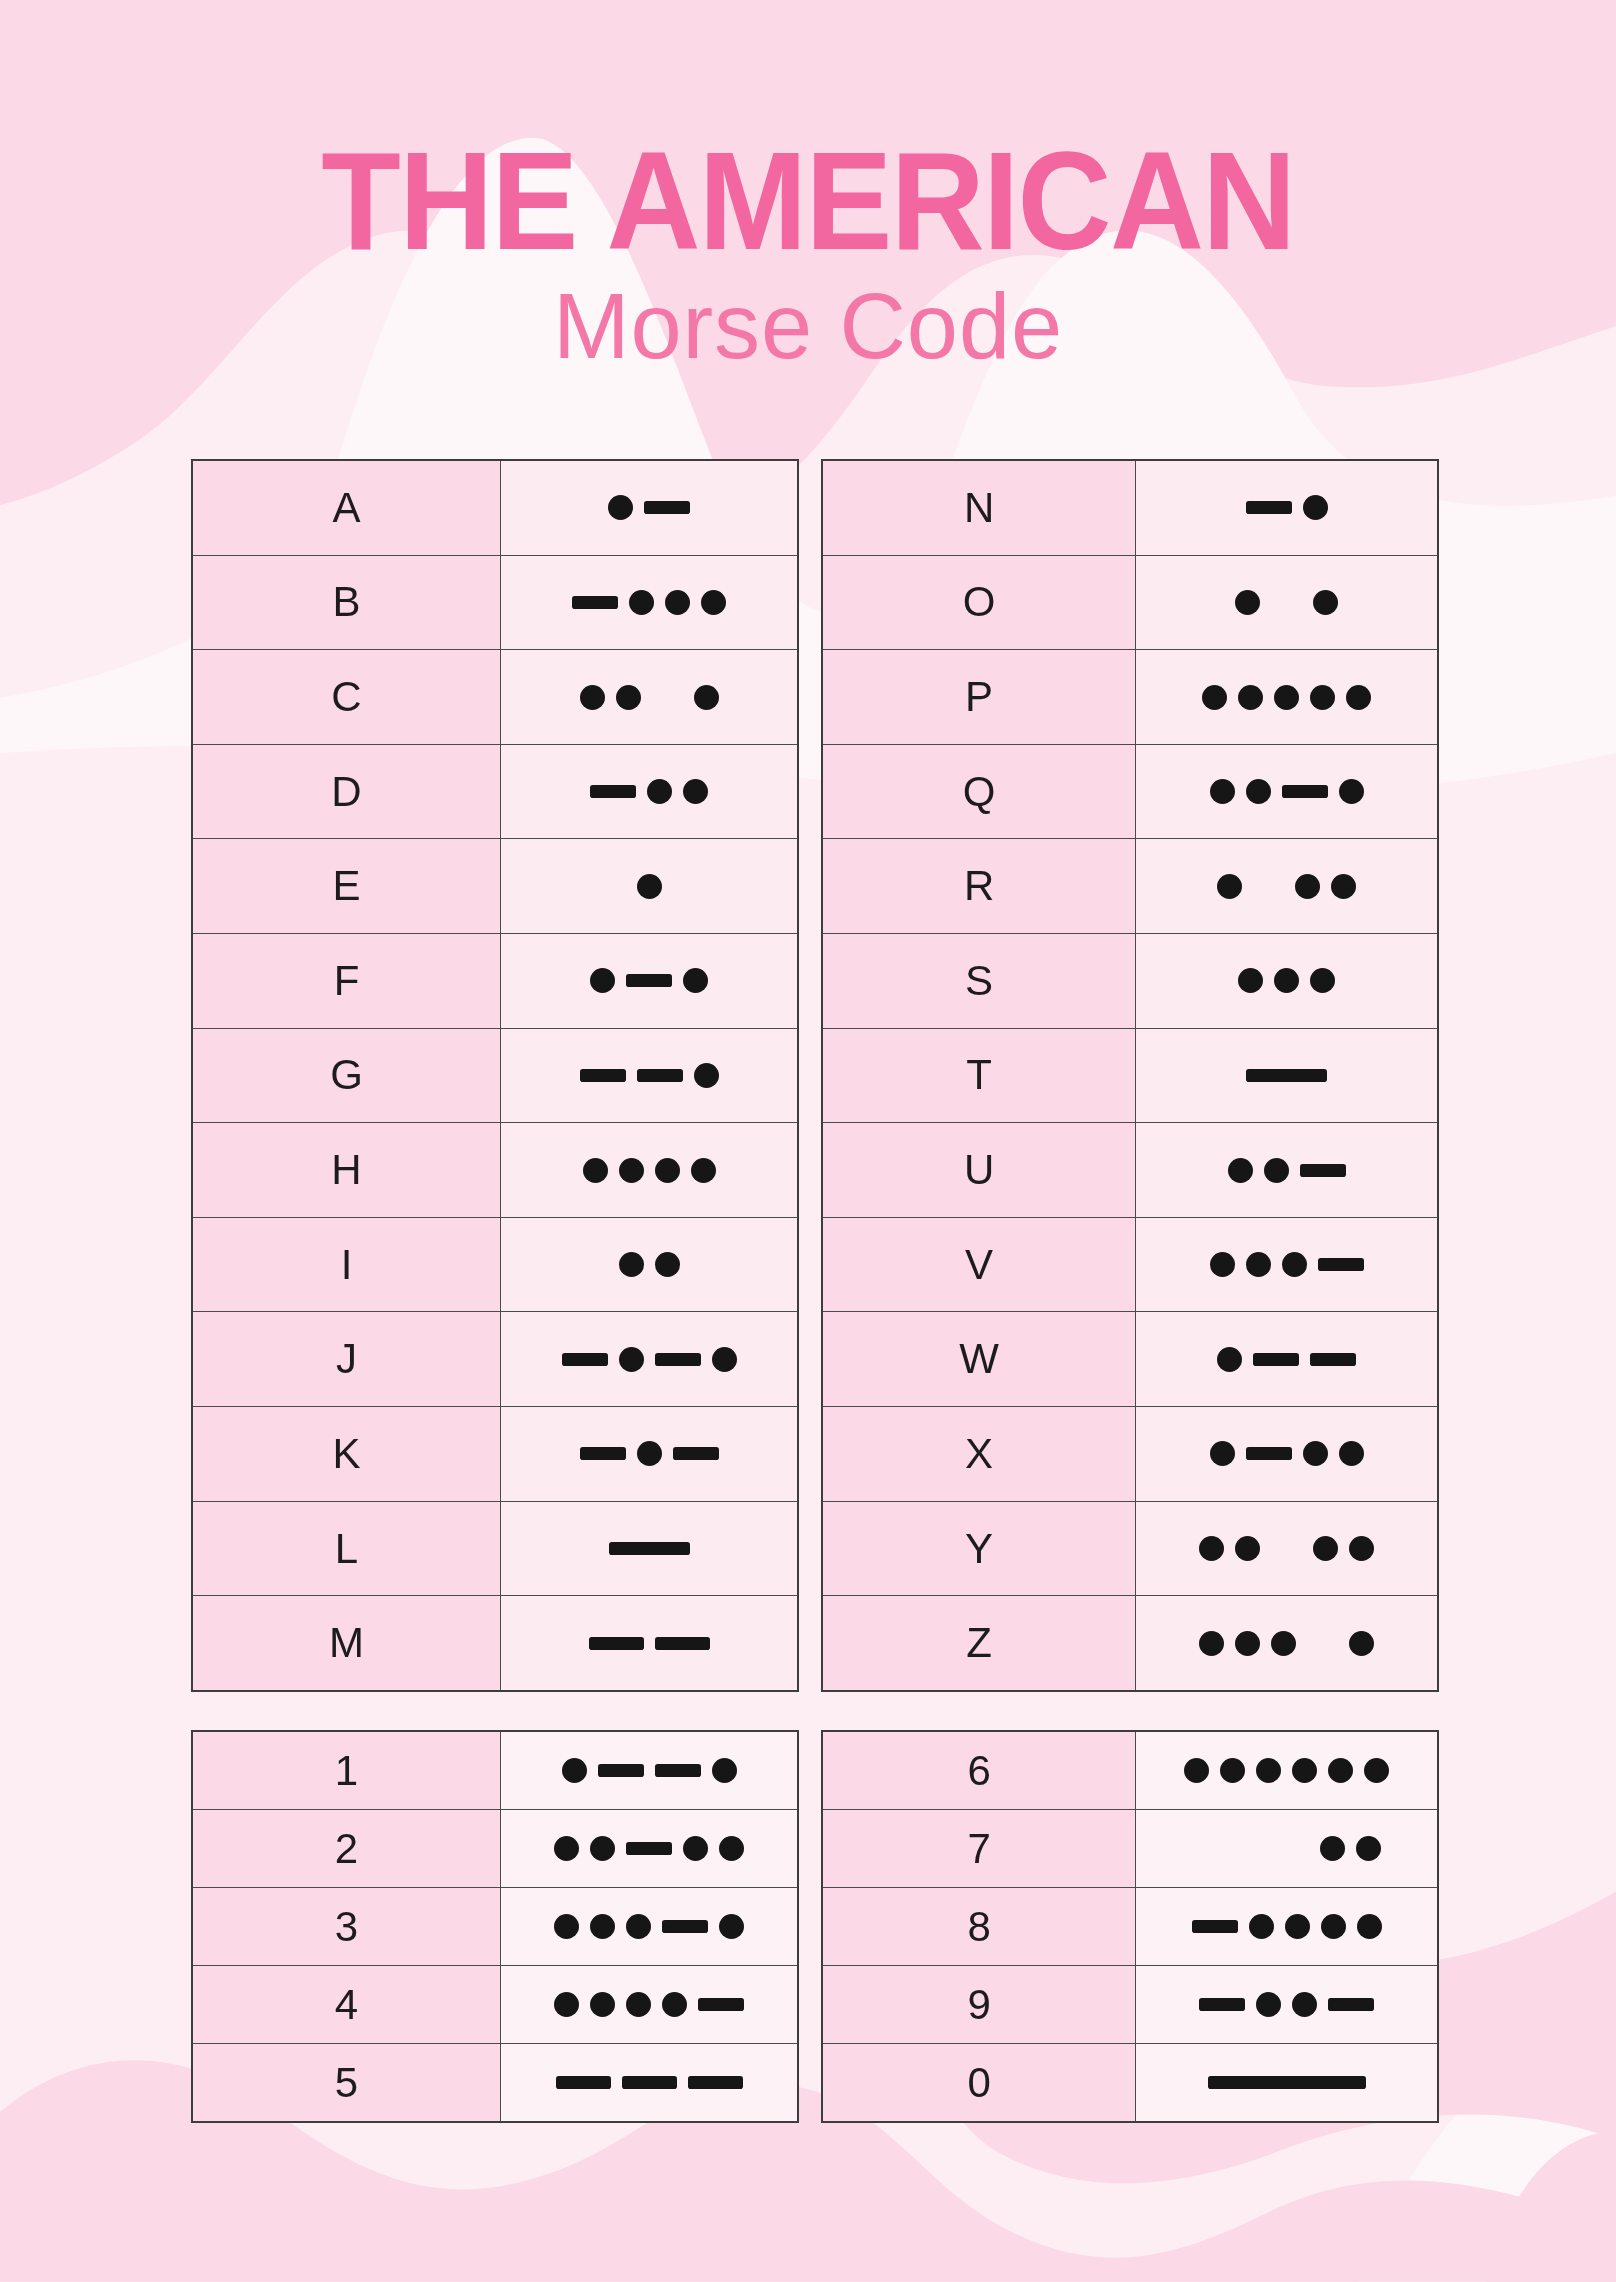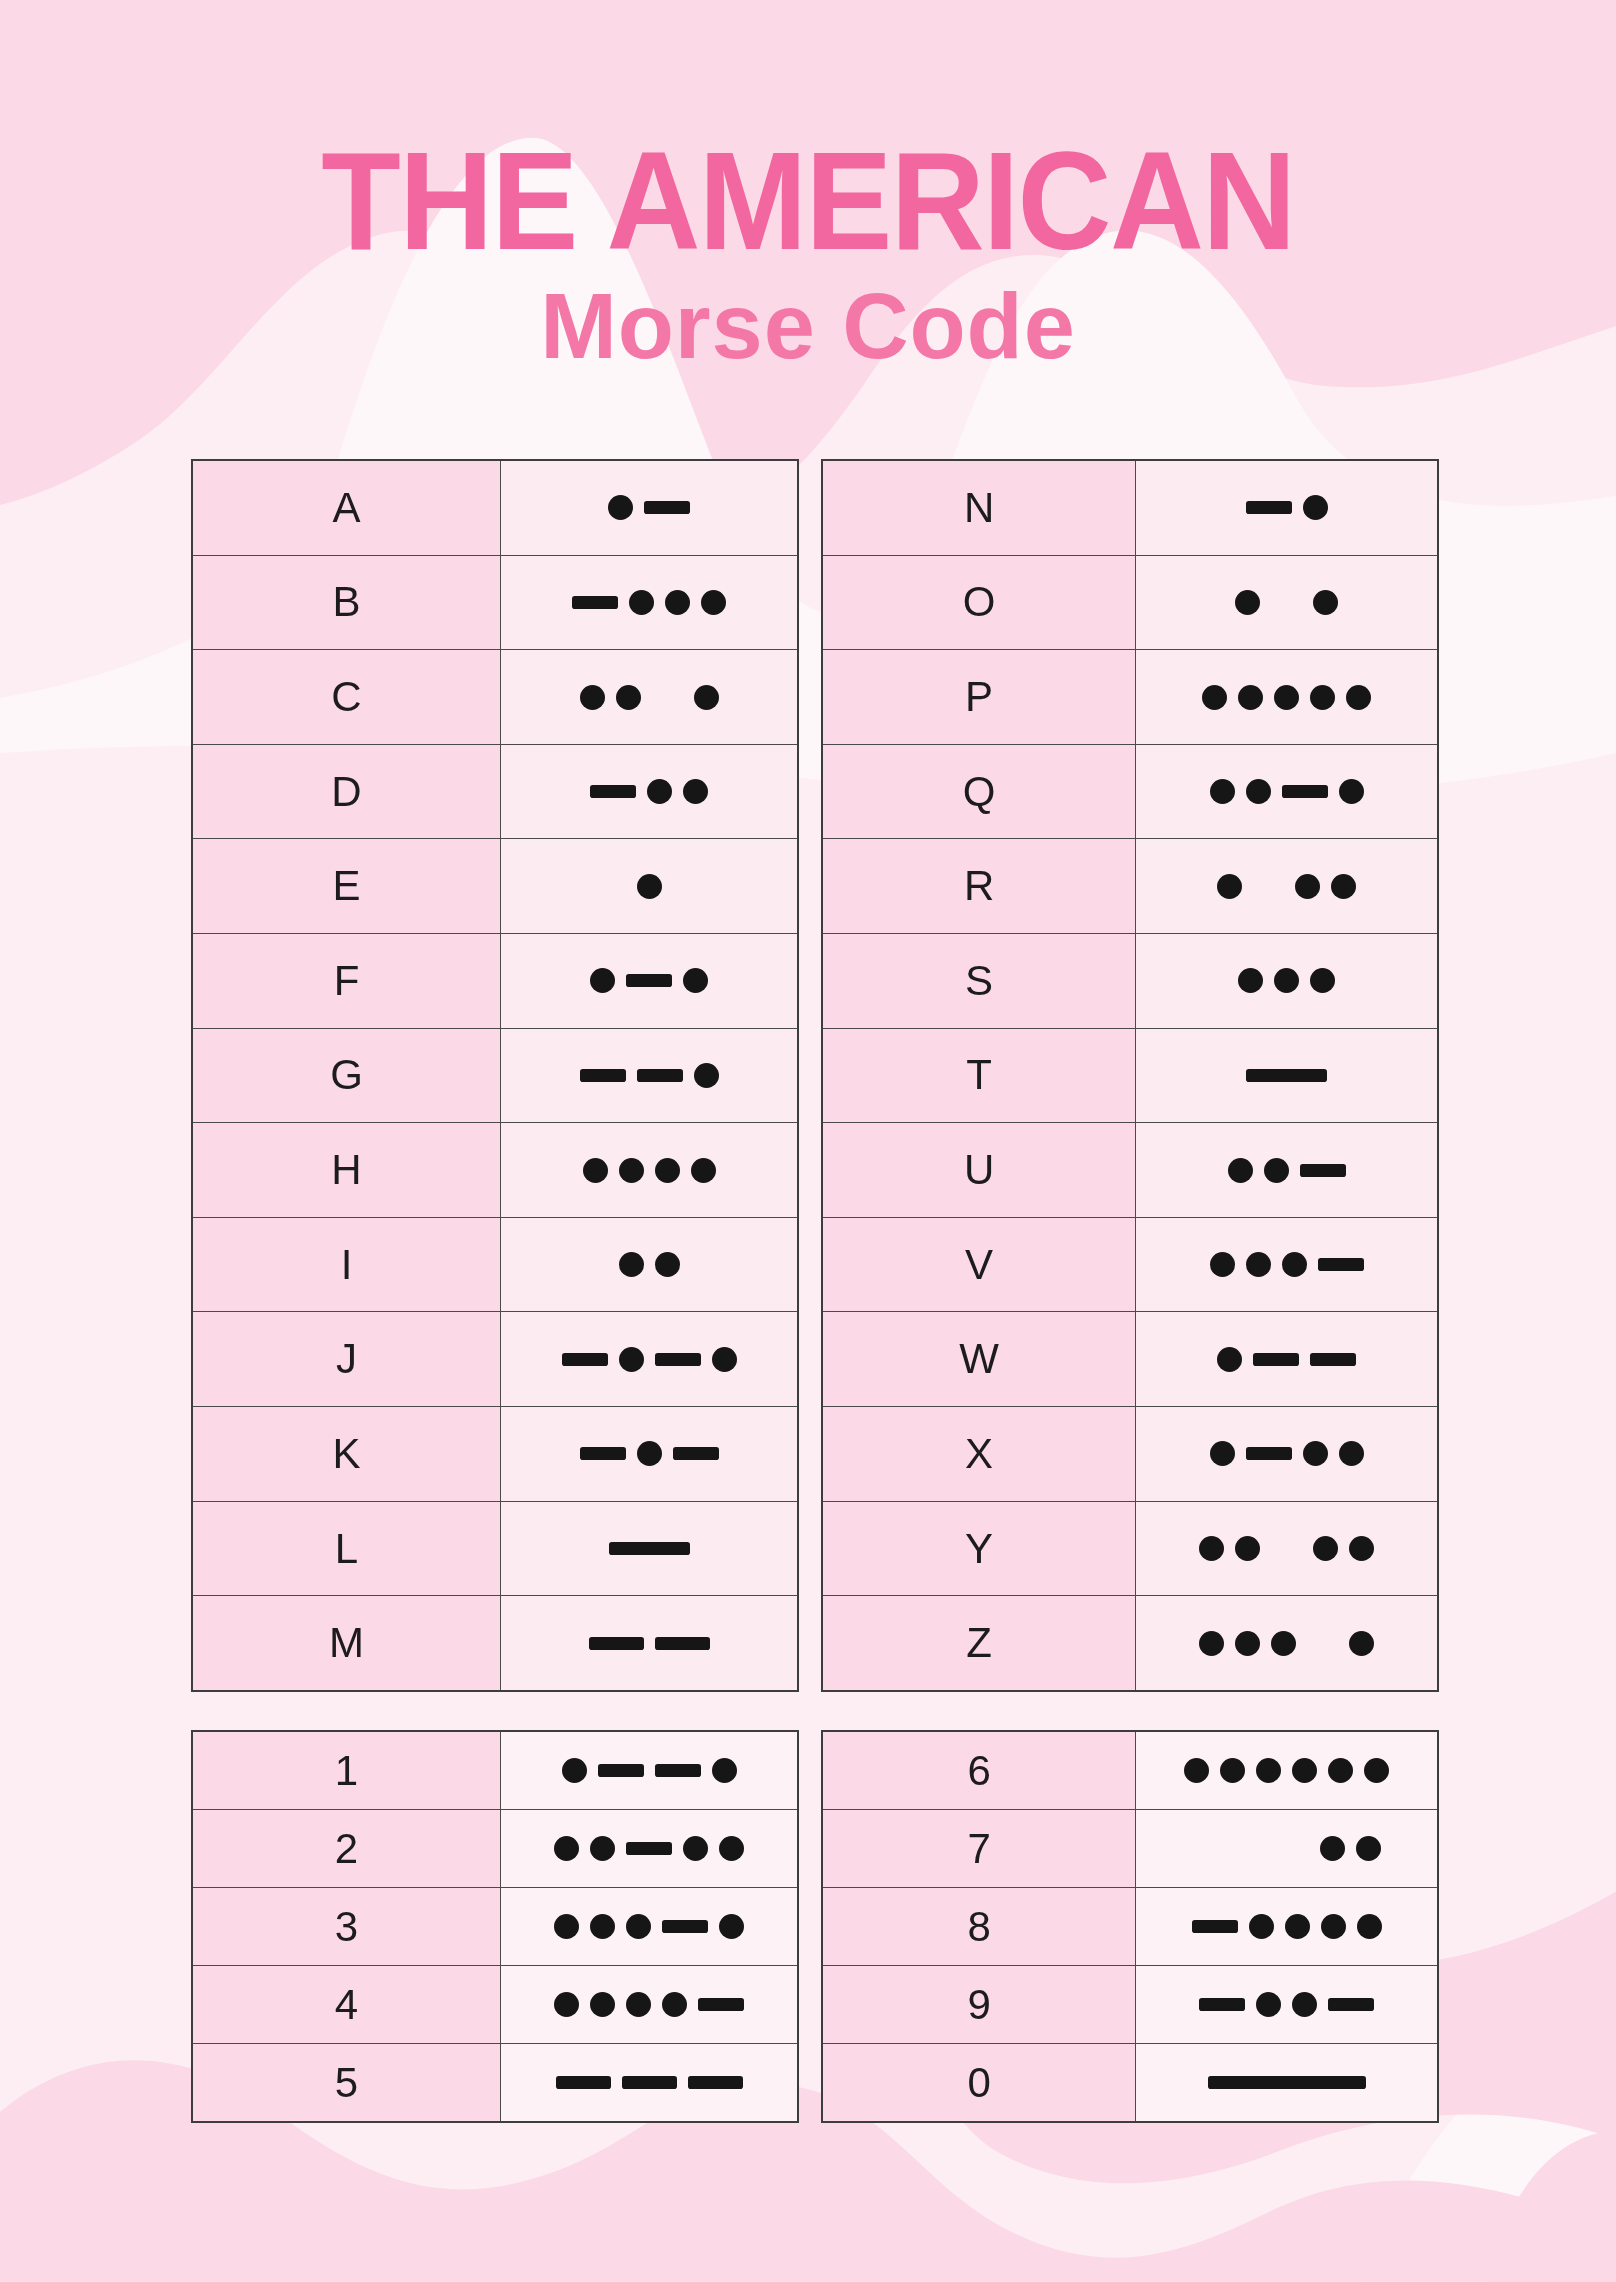--- a/index.html
+++ b/index.html
@@ -13,21 +13,21 @@
     position:relative;overflow:hidden;background:var(--bg);
     font-family:"Liberation Sans", sans-serif;
   }
   svg.bg{position:absolute;inset:0;z-index:0;}
   header{position:absolute;left:0;top:0;width:100%;text-align:center;z-index:2;}
   h1.title{
     margin-top:127px;font-size:140px;line-height:1.05;font-weight:700;
     color:var(--accent);letter-spacing:-1.8px;transform:scaleX(0.93);transform-origin:center;
   }
   h2.subtitle{
-    margin-top:5.5px;font-size:92px;line-height:1;font-weight:700;
+    margin-top:5.5px;font-size:92px;line-height:1;font-weight:400;
     color:var(--subtitle-pink);letter-spacing:0.9px;
   }
   .table{
     position:absolute;z-index:1;display:flex;flex-direction:column;
     border:2.8px solid #3d3d3d;background:var(--cell-code);
   }
   .t-letters-left {left:191px;top:459px;width:608px;height:1233px;}
   .t-letters-right{left:821px;top:459px;width:618px;height:1233px;}
   .t-numbers-left {left:191px;top:1730px;width:608px;height:393px;}
   .t-numbers-right{left:821px;top:1730px;width:618px;height:393px;}

